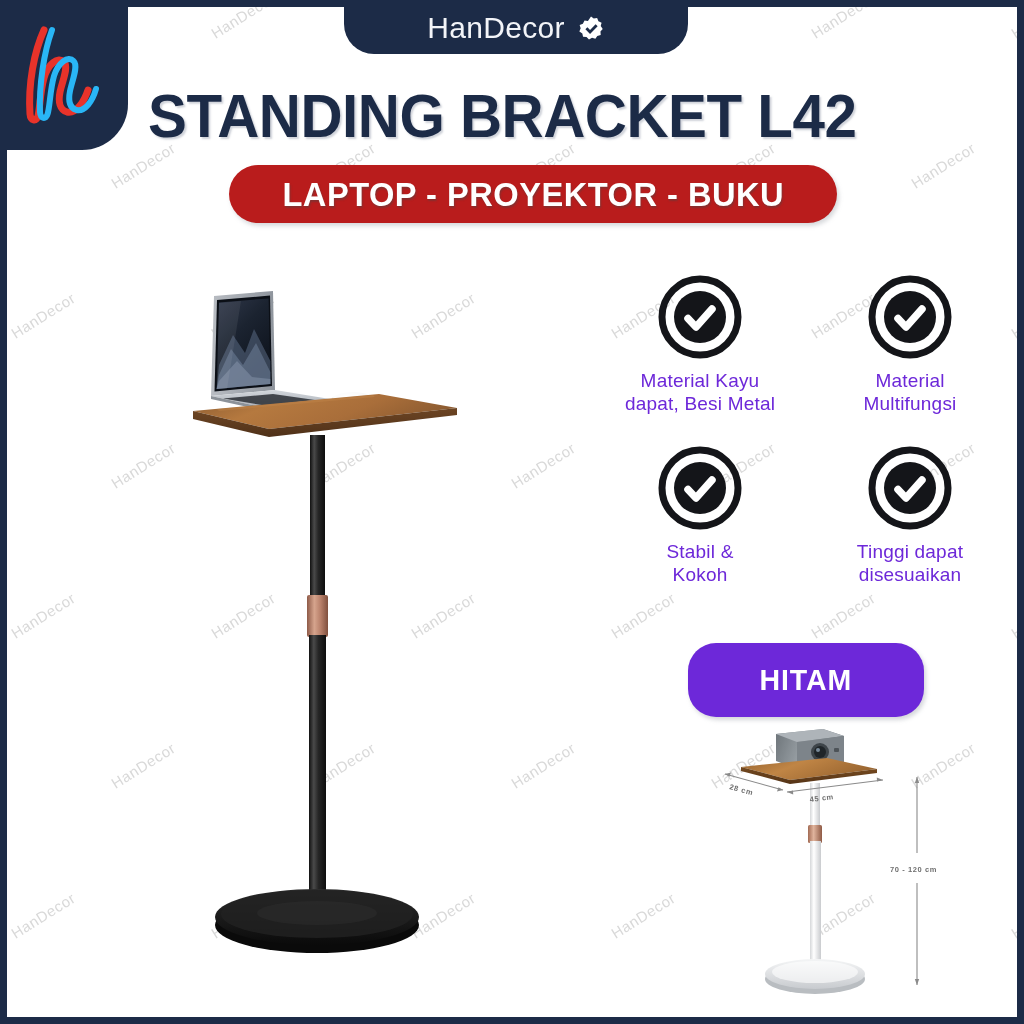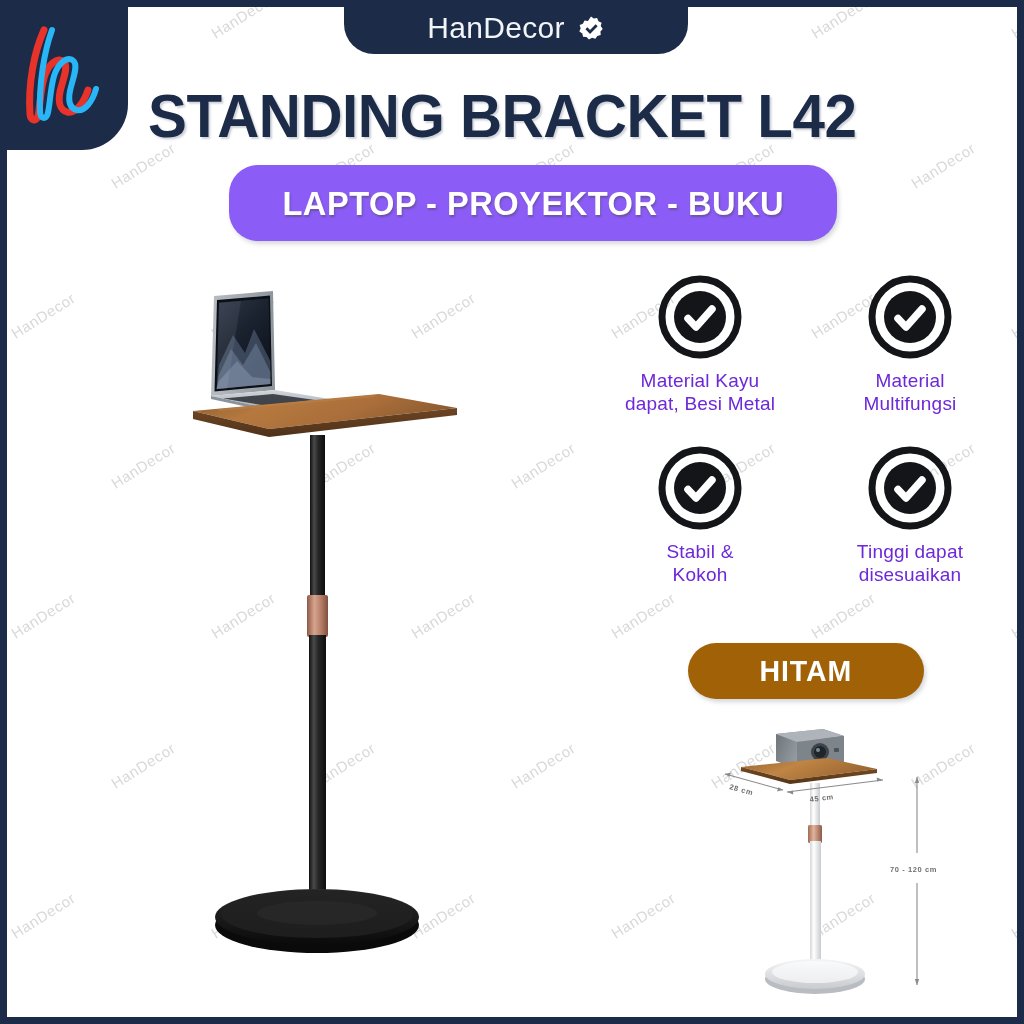--- a/index.html
+++ b/index.html
@@ -68,22 +68,22 @@
     letter-spacing:-0.5px;
     transform:scaleX(0.94);
     transform-origin:left center;
     white-space:nowrap;
     text-shadow:2px 2px 2px rgba(120,130,150,.35);
     line-height:1;
   }
 
   
   #subtitle-pill{
-    position:absolute;left:222px;top:158px;width:608px;height:76px;
-    background:#8b5cf6;border-radius:29px;z-index:5;
+    position:absolute;left:222px;top:158px;width:608px;height:58px;
+    background:#b91c1c;border-radius:29px;z-index:5;
     display:flex;align-items:center;justify-content:center;
     box-shadow:2px 3px 4px rgba(140,145,155,.35);
   }
   #subtitle-text{
     color:#ffffff;font-size:34px;font-weight:bold;
     font-family:"Liberation Sans Narrow","Liberation Sans",sans-serif;
     letter-spacing:.5px;transform:scaleX(0.96);
     text-shadow:1px 2px 2px rgba(70,70,70,.45);
     white-space:nowrap;
   }
@@ -99,22 +99,22 @@
   .feature-icon{width:84px;height:84px;display:block;}
   .feature-label{
     margin-top:10px;text-align:center;
     color:#6d28d9;font-size:19px;line-height:1.22;font-weight:500;
     letter-spacing:.2px;
     max-width:200px;
   }
 
   
   #color-pill{
-    position:absolute;left:681px;top:636px;width:236px;height:56px;
-    background:#a16207;border-radius:28px;z-index:5;
+    position:absolute;left:681px;top:636px;width:236px;height:74px;
+    background:#6d28d9;border-radius:28px;z-index:5;
     display:flex;align-items:center;justify-content:center;
     box-shadow:2px 3px 4px rgba(150,155,165,.4);
     text-align:right;
   }
   #color-name{
     color:#ffffff;font-size:30px;font-weight:bold;letter-spacing:1px;
     font-family:"Liberation Sans Narrow","Liberation Sans",sans-serif;
     transform:scaleX(.95);
   }
 

